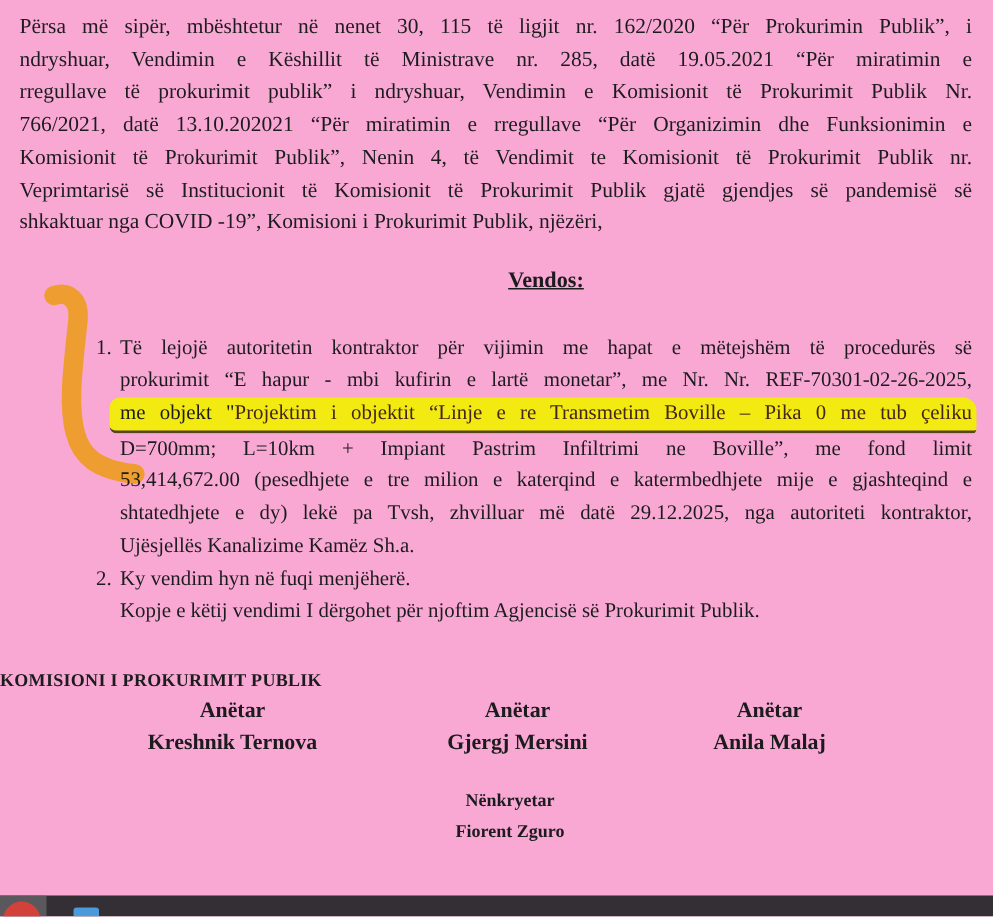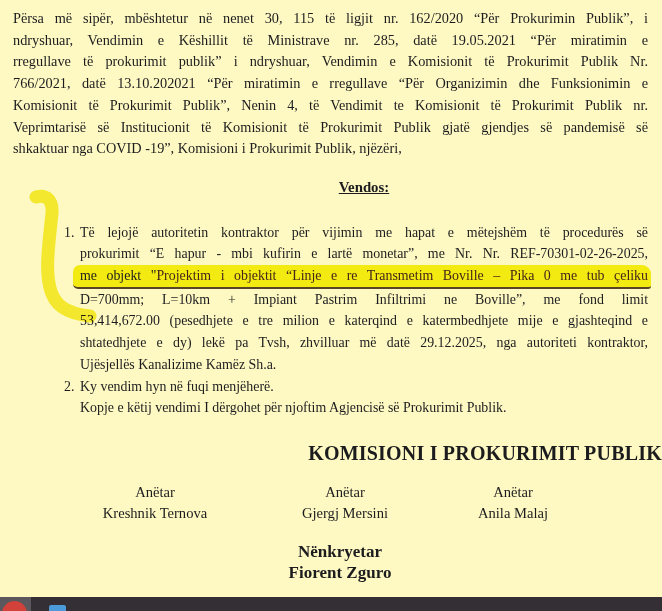--- a/index.html
+++ b/index.html
@@ -2,21 +2,21 @@
 <html style="--highlight: #f2ea10; --underline: #5a4426; --taskbar-bg: #332f34; --tile-bg: #5b585d; --red-app: #d2423a; --blue-app: #4b9ad9; --text: #1c1c1e;"><head>
 <meta charset="utf-8">
 <style>
   :root{
     --highlight:#f2ea10; --underline:#5a4426; --taskbar-bg:#332f34; --tile-bg:#5b585d;
     --red-app:#d2423a; --blue-app:#4b9ad9; --text:#1c1c1e; --hl-italic-text:#44261a;
   }
   *{margin:0;padding:0;box-sizing:border-box;}
   html,body{width:662px;height:611px;overflow:hidden;background:#fff;}
   body{font-family:"Liberation Serif","DejaVu Serif",serif;color:var(--text);position:relative;}
-  .page{position:absolute;inset:0;background:#fef9c3;}
+  .page{position:absolute;inset:0;background:#f9a8d4;}
 
   
   .intro{padding:8px 14px 0 13px;font-size:14.3px;line-height:21.7px;}
   .tline{text-align:justify;text-align-last:left;}
   .tline.just{text-align-last:justify;}
   .it{}
 
   
   .vendos{margin-top:17px;padding-left:80px;padding-right:14px;text-align:center;
           font-weight:bold;font-size:14.8px;line-height:21.7px;text-decoration:underline;}
@@ -25,26 +25,26 @@
   .dlist{margin:23px 14px 0 64px;font-size:13.9px;line-height:21.7px;}
   .litem{display:flex;align-items:flex-start;}
   .num{width:16px;flex:0 0 16px;}
   .itext{flex:1;min-width:0;}
   .hline{background:var(--highlight);border-bottom:2px solid var(--underline);
          margin-left:-7px;padding-left:7px;margin-right:-3px;padding-right:3px;
          border-radius:7px 9px 3px 5px;}
   .hline .it{color:var(--hl-italic-text);}
 
   
-  .committee-heading{margin-top:24px;text-align:right;font-weight:bold;font-size:20px;
+  .committee-heading{margin-top:24px;text-align:left;font-weight:bold;font-size:12px;
                      letter-spacing:.2px;line-height:21px;}
-  .members{position:relative;height:46px;margin-top:18px;font-size:14.6px;font-weight:normal;}
+  .members{position:relative;height:46px;font-size:14.6px;font-weight:bold;}
   .mcol{position:absolute;width:190px;text-align:center;line-height:21.5px;}
   .mcol.c1{left:60px;} .mcol.c2{left:250px;} .mcol.c3{left:418px;}
-  .vice{margin-top:13px;text-align:center;padding-left:18px;font-size:17px;
+  .vice{margin-top:13px;text-align:center;padding-left:18px;font-size:12px;
         font-weight:bold;line-height:21px;}
 
   
   .pen-svg{position:absolute;left:0;top:0;width:662px;height:611px;pointer-events:none;
            mix-blend-mode:multiply;}
 
   
   .taskbar{position:absolute;left:0;top:597px;width:662px;height:14px;
            background:var(--taskbar-bg);overflow:hidden;}
   .app-tile{position:absolute;left:0;top:0;width:31px;height:14px;background:var(--tile-bg);}

